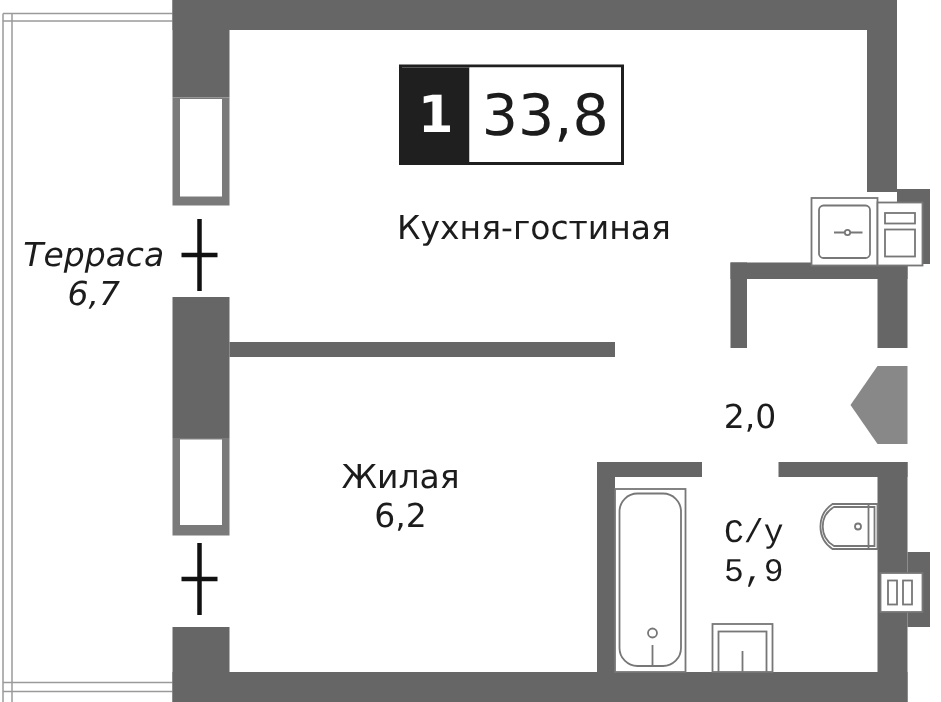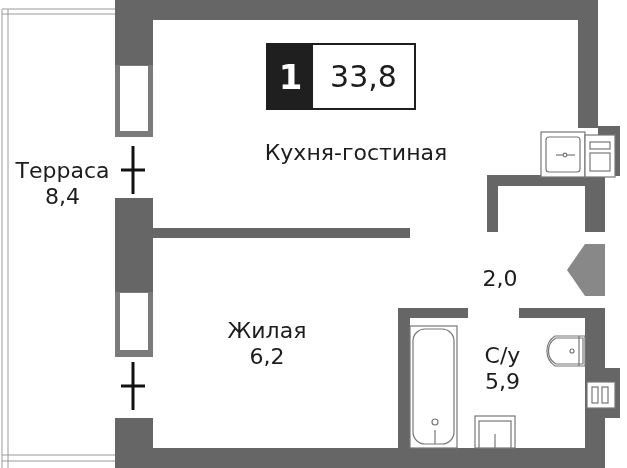--- a/index.html
+++ b/index.html
@@ -3,21 +3,21 @@
 <meta charset="utf-8">
 <style>
   html, body { margin: 0; padding: 0; background: #ffffff; }
   body { width: 627px; height: 468px; position: relative; overflow: hidden;
          font-family: "DejaVu Sans", sans-serif; }
   svg { position: absolute; left: 0; top: 0; }
   .label { position: absolute; color: #1c1c1c; text-align: center; line-height: 26px; font-size: 22px; }
   .badge { position: absolute; left: 266px; top: 43px; height: 67px; display: flex; border: 2px solid #1f1f1f; box-sizing: border-box; }
   .badge .rooms { width: 45px; background: #1f1f1f; color: #fff; font-size: 34px; font-weight: bold;
                   display: flex; align-items: center; justify-content: center; }
-  .badge .area { width: 101px; background: #fff; color: #1c1c1c; font-size: 30px;
+  .badge .area { width: 101px; background: #fff; color: #1c1c1c; font-size: 38px;
                  display: flex; align-items: center; justify-content: center; }
 </style>
 </head>
 <body>
 
 <svg width="627" height="468" viewBox="0 0 627 468">
 
   <g fill="none" stroke="#9a9a9a" stroke-width="1">
     <line x1="2" y1="9" x2="2" y2="468"></line>
     <line x1="8" y1="9" x2="8" y2="468"></line>
@@ -110,30 +110,30 @@
     <rect x="592" y="387" width="6" height="16"></rect>
     <rect x="602" y="387" width="6" height="16"></rect>
   </g>
 </svg>
 
 <div class="badge">
   <div class="rooms">1</div>
   <div class="area">33,8</div>
 </div>
 
-<div class="label" style="left:5px; top:158px; width:115px;">
+<div class="label" style="left:5px; top:158px; width:115px;font-style:italic;">
   <div>Терраса</div>
-  <div>8,4</div>
+  <div>6,7</div>
 </div>
 <div class="label" style="left:241px; top:140px; width:230px;">
   <div>Кухня-гостиная</div>
 </div>
 <div class="label" style="left:460px; top:266px; width:80px;">
   <div>2,0</div>
 </div>
-<div class="label" style="left:212px; top:318px; width:110px;">
+<div class="label" style="left:212px; top:306px; width:110px;">
   <div>Жилая</div>
   <div>6,2</div>
 </div>
-<div class="label" style="left:465px; top:343px; width:75px;">
+<div class="label" style="left:465px; top:343px; width:75px;font-family:Liberation Mono, monospace;">
   <div>С/у</div>
   <div>5,9</div>
 </div>
 
 </body></html>

